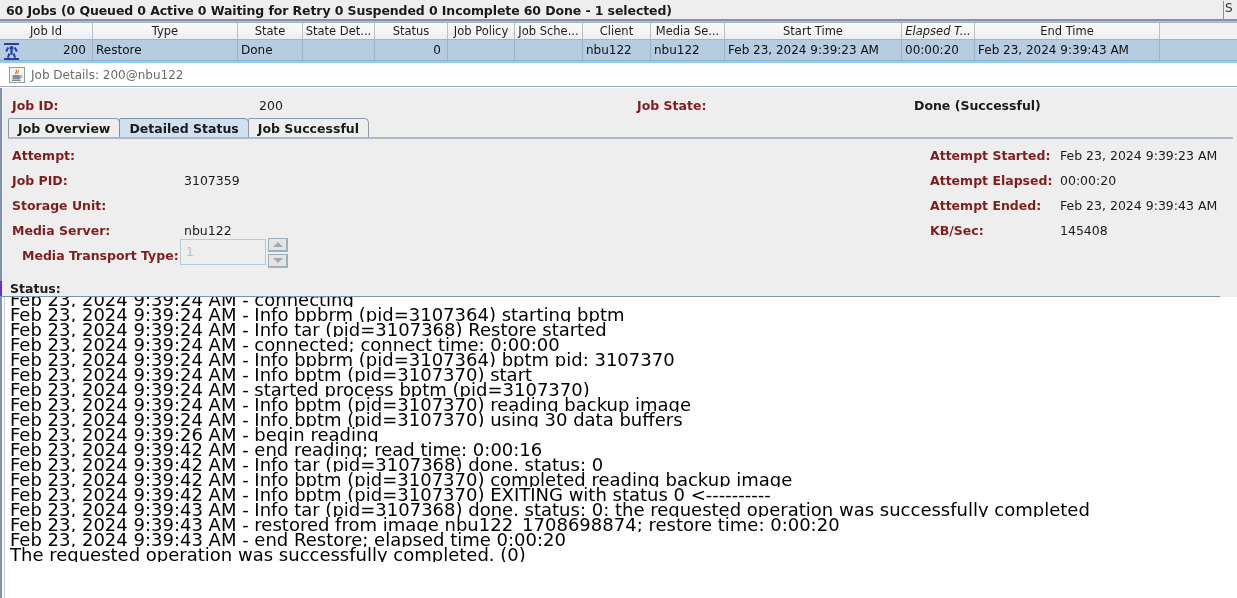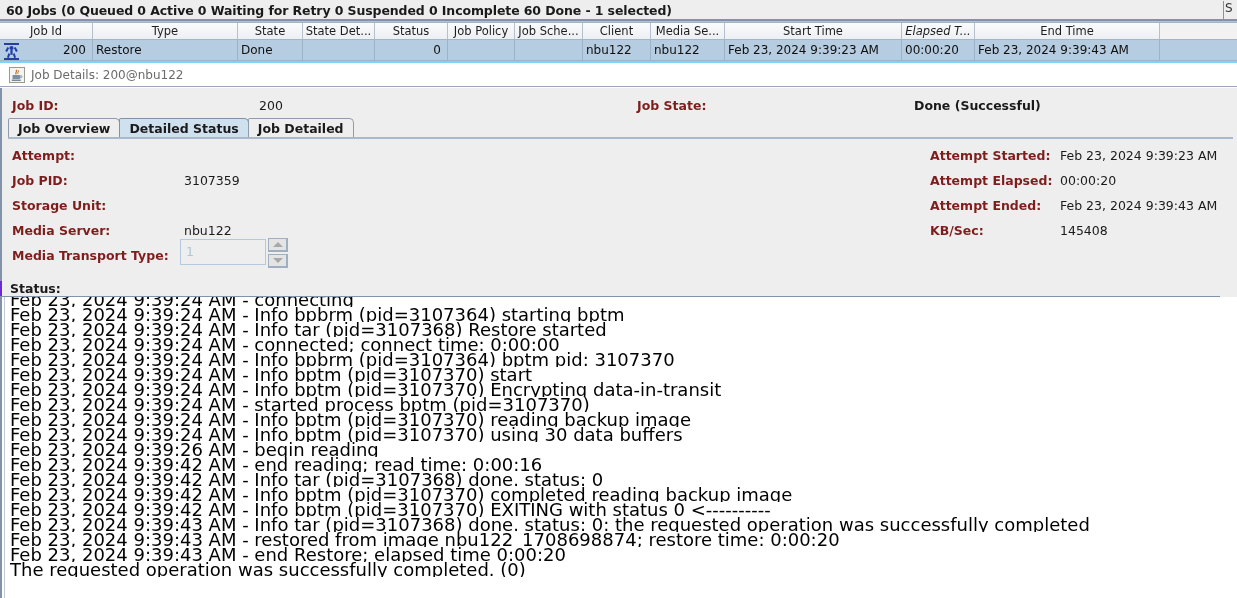--- a/index.html
+++ b/index.html
@@ -372,32 +372,32 @@
 <div class="info-panel">
 
   <div class="lbl" style="left:10px; top:10px;">Job ID:</div>
   <div class="val" style="left:257px; top:10px;">200</div>
   <div class="lbl" style="left:635px; top:10px;">Job State:</div>
   <div class="val" style="left:912px; top:10px; font-weight:bold;">Done (Successful)</div>
 
   <div class="tab-strip" id="tab-strip">
       <div class="tab">Job Overview</div>
       <div class="tab selected">Detailed Status</div>
-      <div class="tab">Job Detailed</div>
+      <div class="tab">Job Successful</div>
     </div>
   <div class="tab-underline"></div>
 
   <div class="lbl" style="left:10px; top:60px;">Attempt:</div>
   <div class="lbl" style="left:10px; top:85px;">Job PID:</div>
   <div class="val" style="left:182px; top:85px;">3107359</div>
   <div class="lbl" style="left:10px; top:110px;">Storage Unit:</div>
   <div class="val" style="left:182px; top:110px;"></div>
   <div class="lbl" style="left:10px; top:135px;">Media Server:</div>
   <div class="val" style="left:182px; top:135px;">nbu122</div>
-  <div class="lbl" style="left:10px; top:160px;">Media Transport Type:</div>
+  <div class="lbl" style="left:20px; top:160px;">Media Transport Type:</div>
   <div class="val" style="left:182px; top:160px;">LAN</div>
 
   <div class="spinner">
     <div class="spinner-field">1</div>
     <div class="spinner-btns">
       <div class="spin-btn spin-up">
         <span class="arrow-up"></span>
       </div>
       <div class="spin-btn spin-down">
         <span class="arrow-down"></span>
@@ -423,21 +423,20 @@
 <div class="log-panel">
   <div class="log-left-border"></div>
   <div class="log-left-border2"></div>
   <div class="log-lines" id="log-lines">
       <div class="log-line">Feb 23, 2024 9:39:24 AM - connecting</div>
       <div class="log-line">Feb 23, 2024 9:39:24 AM - Info bpbrm (pid=3107364) starting bptm</div>
       <div class="log-line">Feb 23, 2024 9:39:24 AM - Info tar (pid=3107368) Restore started</div>
       <div class="log-line">Feb 23, 2024 9:39:24 AM - connected; connect time: 0:00:00</div>
       <div class="log-line">Feb 23, 2024 9:39:24 AM - Info bpbrm (pid=3107364) bptm pid: 3107370</div>
       <div class="log-line">Feb 23, 2024 9:39:24 AM - Info bptm (pid=3107370) start</div>
-      <div class="log-line">Feb 23, 2024 9:39:24 AM - Info bptm (pid=3107370) Encrypting data-in-transit</div>
       <div class="log-line">Feb 23, 2024 9:39:24 AM - started process bptm (pid=3107370)</div>
       <div class="log-line">Feb 23, 2024 9:39:24 AM - Info bptm (pid=3107370) reading backup image</div>
       <div class="log-line">Feb 23, 2024 9:39:24 AM - Info bptm (pid=3107370) using 30 data buffers</div>
       <div class="log-line">Feb 23, 2024 9:39:26 AM - begin reading</div>
       <div class="log-line">Feb 23, 2024 9:39:42 AM - end reading; read time: 0:00:16</div>
       <div class="log-line">Feb 23, 2024 9:39:42 AM - Info tar (pid=3107368) done. status: 0</div>
       <div class="log-line">Feb 23, 2024 9:39:42 AM - Info bptm (pid=3107370) completed reading backup image</div>
       <div class="log-line">Feb 23, 2024 9:39:42 AM - Info bptm (pid=3107370) EXITING with status 0 &lt;----------</div>
       <div class="log-line">Feb 23, 2024 9:39:43 AM - Info tar (pid=3107368) done. status: 0: the requested operation was successfully completed</div>
       <div class="log-line">Feb 23, 2024 9:39:43 AM - restored from image nbu122_1708698874; restore time: 0:00:20</div>

